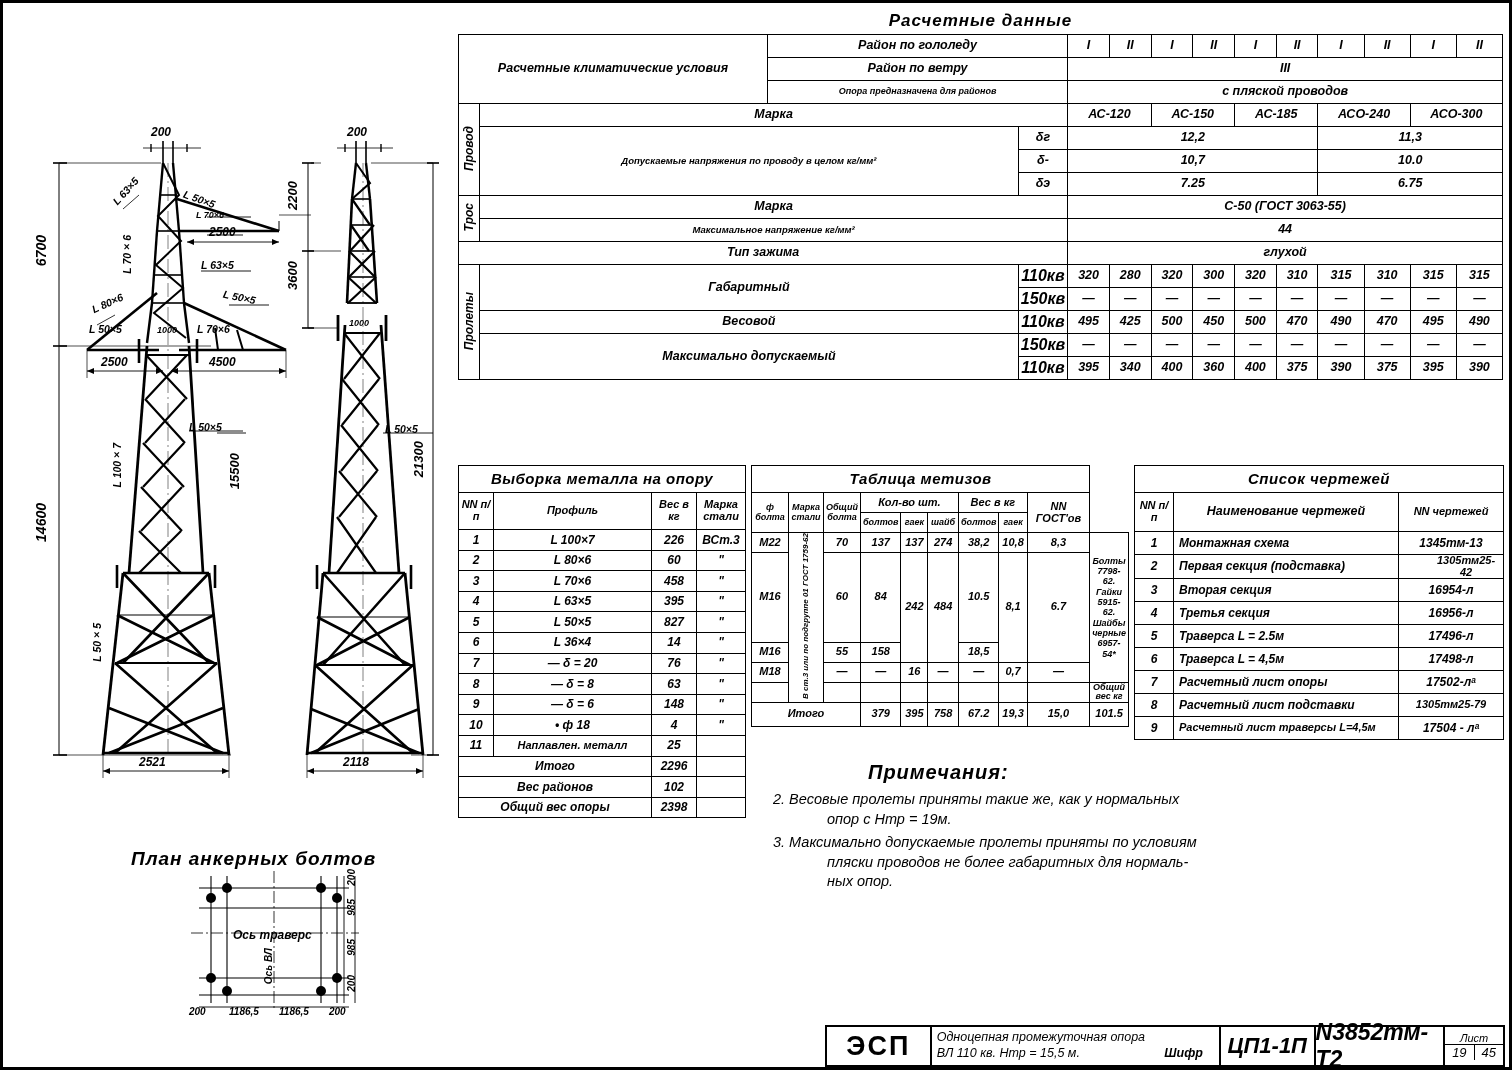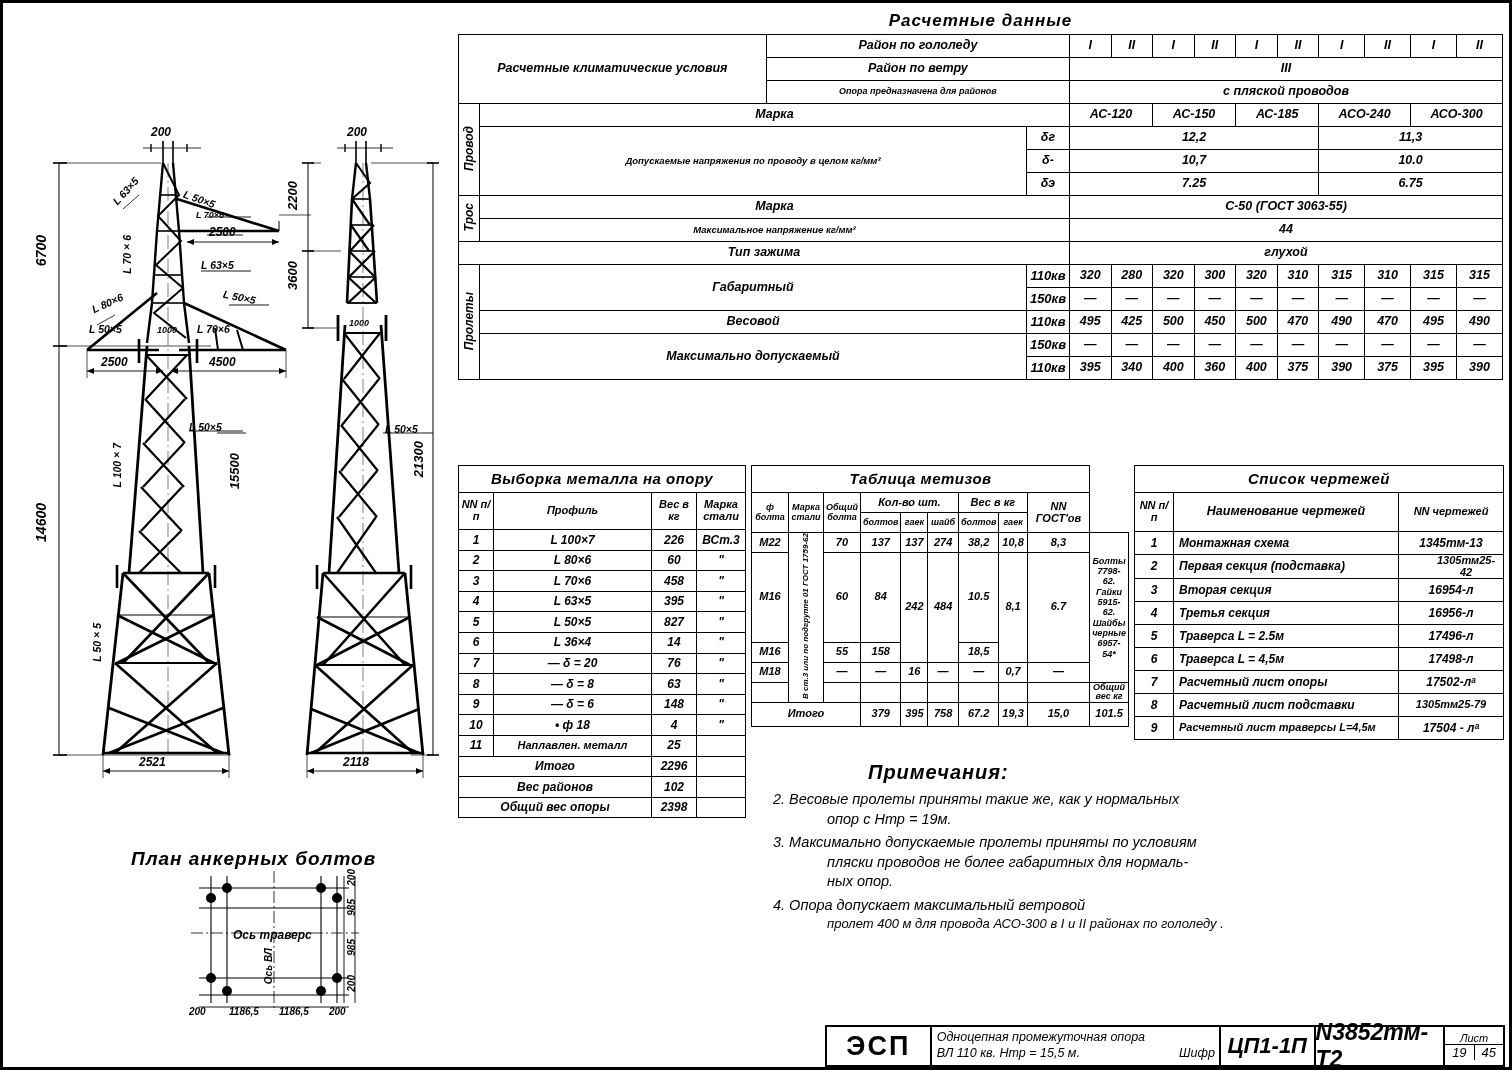--- a/index.html
+++ b/index.html
@@ -17,21 +17,21 @@
 
   
   #calc-wrap{position:absolute;left:455px;top:8px;width:1045px;}
   #calc-title{font-size:17px;letter-spacing:1px;margin-bottom:3px;}
   #calc{position:static;width:1045px;font-size:12.5px;}
   #calc td{height:22px;}
   #calc .lbl{text-align:center;font-size:12.5px;}
   #calc .sublbl{font-size:9px;}
   #calc .small{font-size:9.5px;}
   #calc .side{width:16px;font-size:12px;}
-  #calc .kv{font-size:13px;width:38px;}
+  #calc .kv{font-size:16px;width:38px;}
 
   
   #metal{left:455px;top:462px;width:288px;font-size:12px;}
   #metal td{height:19.6px;}
   #metal .h{font-size:11px;}
   #metal .c1{width:30px;}
   #metal .c3{width:40px;}
   #metal .c4{width:44px;}
 
   #meti{left:748px;top:462px;width:378px;font-size:11px;}
@@ -56,21 +56,21 @@
   
   #title-block{position:absolute;left:822px;top:1022px;width:680px;height:42px;
       border:2px solid #000;box-sizing:border-box;display:flex;background:#fff;}
   #title-block>div{border-right:2px solid #000;box-sizing:border-box;
       display:flex;align-items:center;justify-content:center;}
   #title-block>div:last-child{border-right:none;}
   .tb-logo{width:105px;font-weight:900;font-size:27px;letter-spacing:2px;font-family:"Liberation Sans",sans-serif;}
   .tb-name{width:290px;flex-direction:column;align-items:flex-start !important;
       padding-left:5px;font-style:italic;font-size:12.5px;line-height:1.25;}
   .tb-name .r2{display:flex;width:100%;}
-  .tb-name .r2 b{margin-left:auto;padding-right:4px;font-weight:400;}
+  .tb-name .r2 b{margin-left:auto;padding-right:16px;font-weight:700;}
   .tb-code{width:95px;font-weight:900;font-size:22px;font-style:italic;}
   .tb-num{width:130px;font-weight:900;font-size:23px;font-style:italic;}
   .tb-sheet{width:58px;flex-direction:column;font-size:11px;font-style:italic;}
   .tb-sheet .top{border-bottom:1.5px solid #000;width:100%;text-align:center;}
   .tb-sheet .bot{display:flex;width:100%;}
   .tb-sheet .bot span{flex:1;text-align:center;font-size:13px;}
   .tb-sheet .bot span:first-child{border-right:1.5px solid #000;}
 
   
   #drawing{position:absolute;left:8px;top:0;width:455px;height:1010px;}
@@ -733,24 +733,20 @@
     <div class="nt-title">Примечания:</div>
     <ol>
       <li>
         <span>2. Весовые  пролеты  приняты такие же, как у нормальных</span>
         <span class="ln2">опор с Нтр = 19м.</span>
       </li>
       <li>
         <span>3. Максимально   допускаемые  пролеты  приняты  по условиям</span>
         <span class="ln2">пляски  проводов   не более  габаритных для нормаль-</span>
         <span class="ln2">ных  опор.</span>
-      </li>
-      <li>
-        <span>4. Опора   допускает  максимальный  ветровой</span>
-        <span class="ln2" style="font-size:13px;">пролет   400 м  для провода АСО-300 в I и II районах по гололеду .</span>
       </li>
     </ol>
   </div>
 
   <div id="title-block">
     <div class="tb-logo">ЭСП</div>
     <div class="tb-name">
       <div>Одноцепная  промежуточная  опора</div>
       <div class="r2">
         <span>ВЛ 110 кв.  Нтр = 15,5 м.</span>

